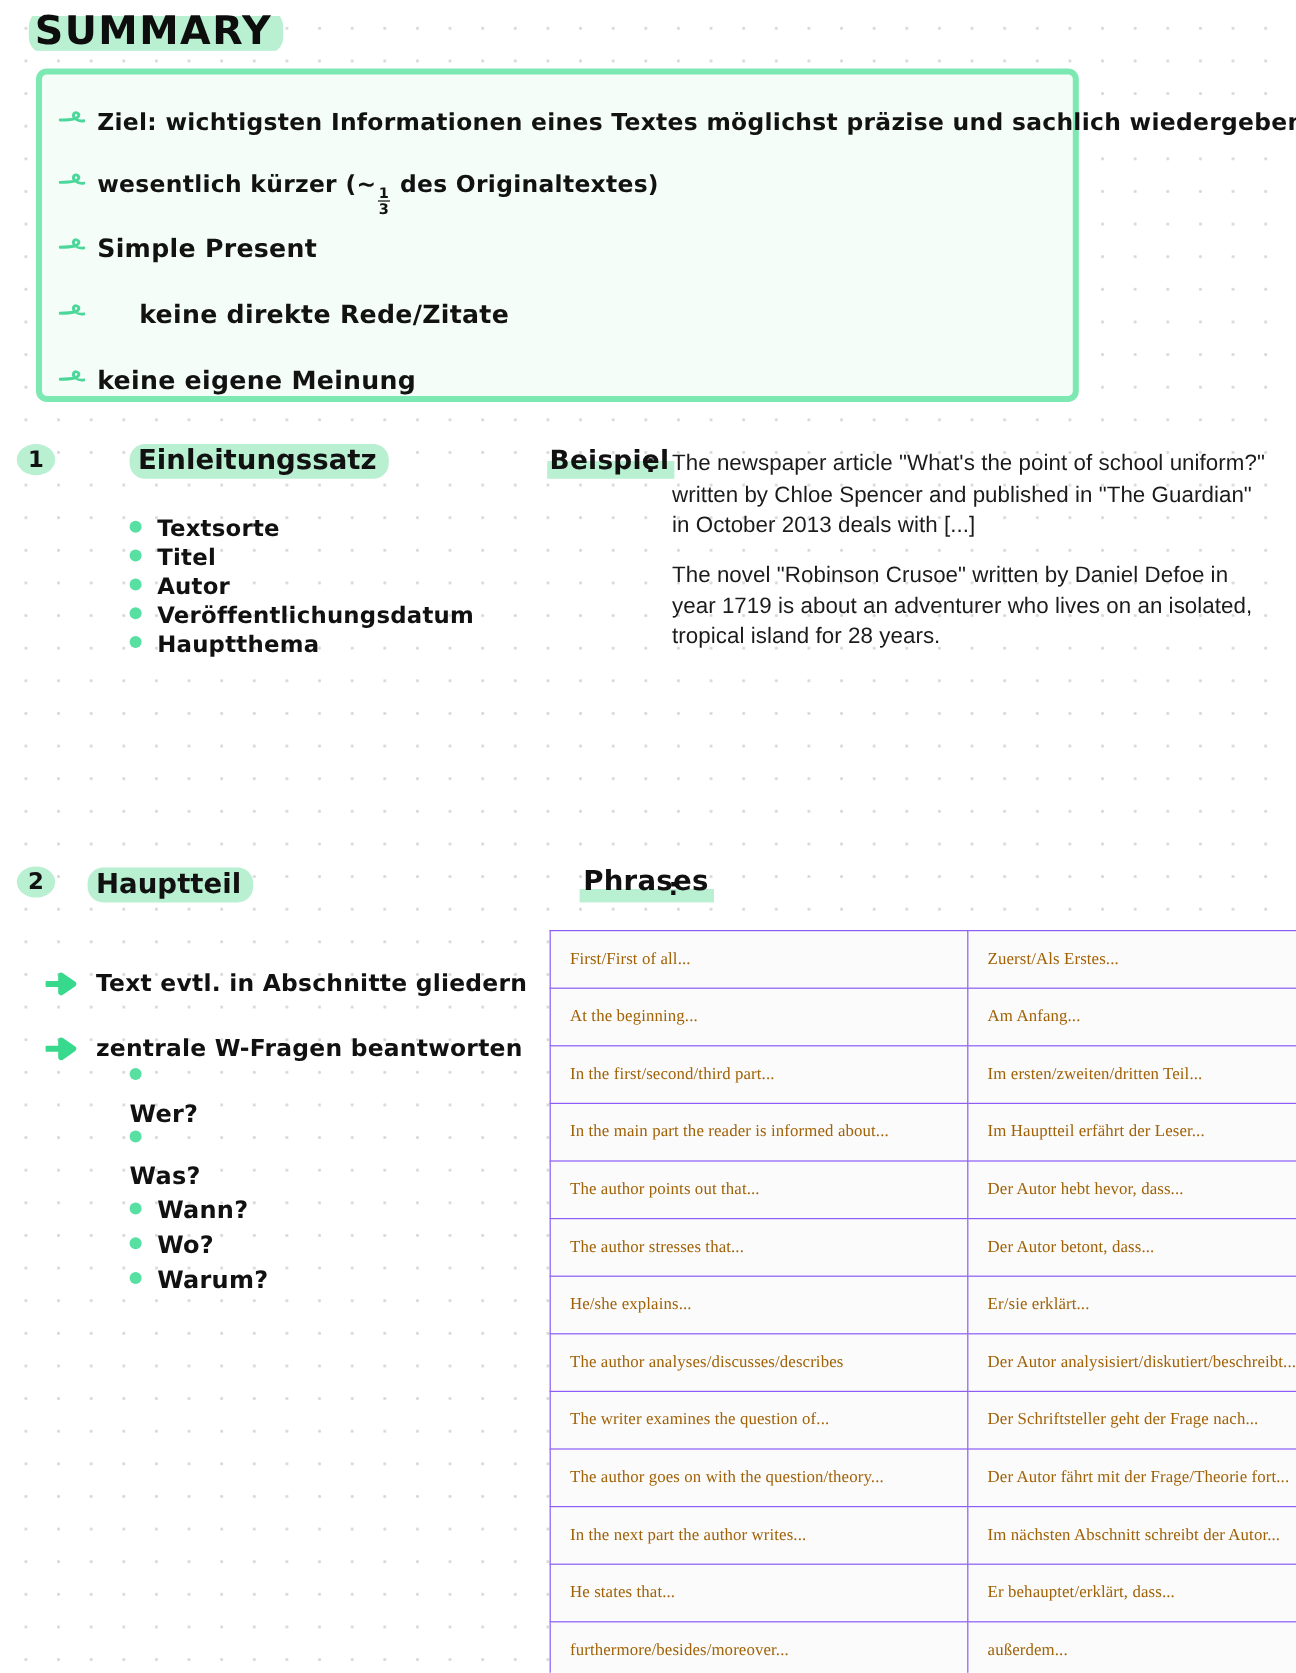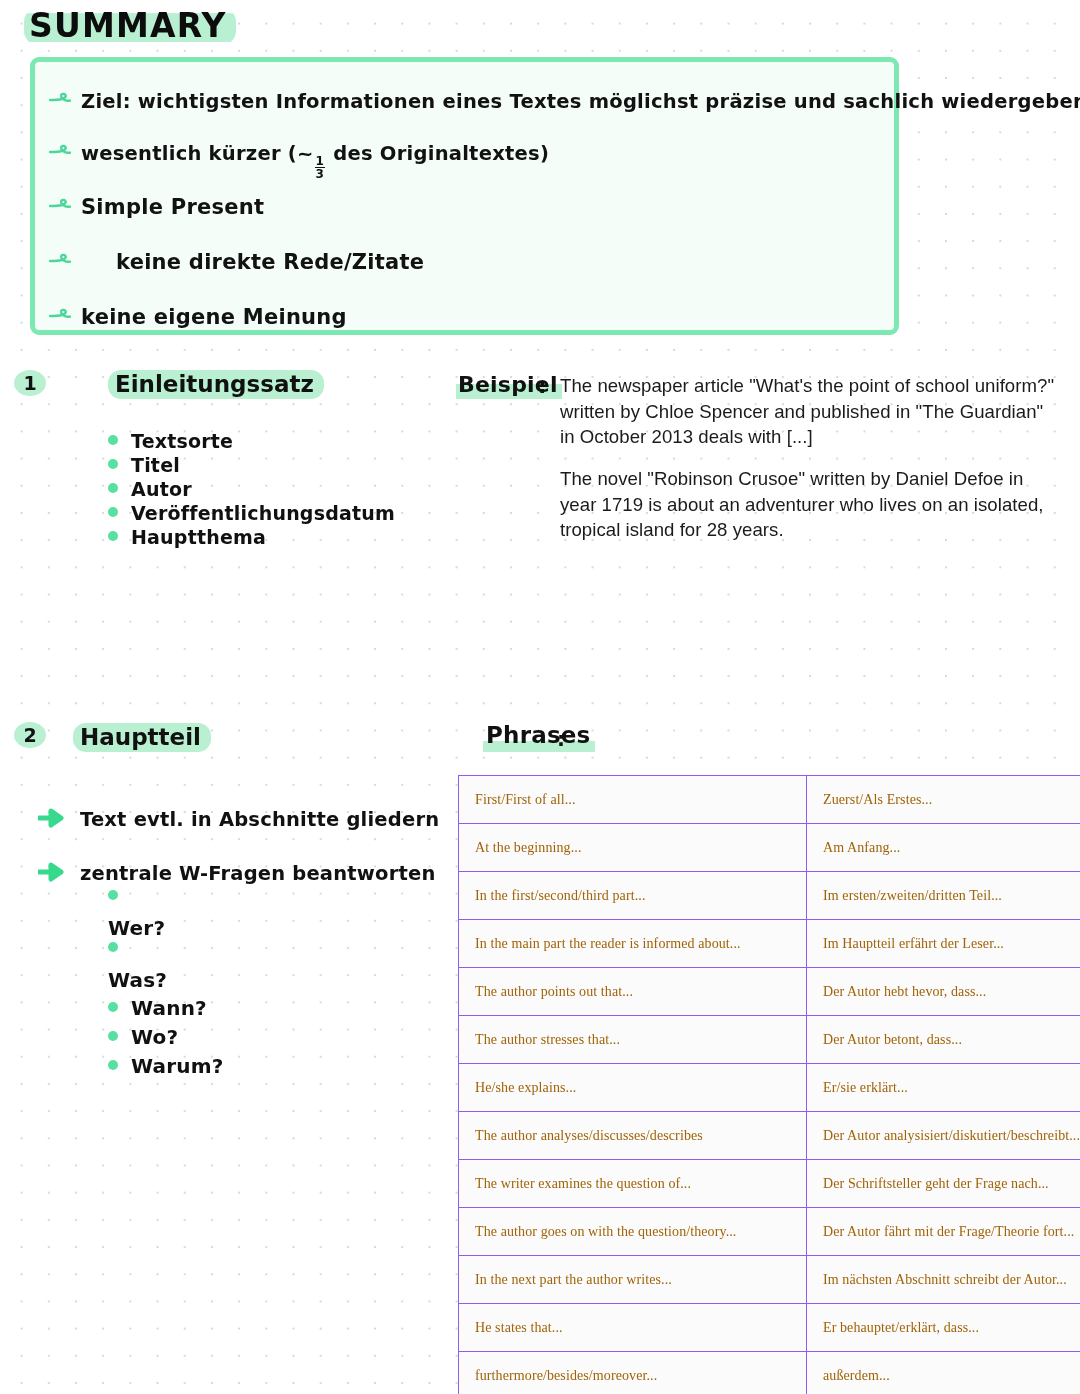--- a/index.html
+++ b/index.html
@@ -144,20 +144,21 @@
     font-weight: 700;
     color: #111;
     letter-spacing: 0.2px;
     white-space: nowrap;
   }
 
   
   .arrow-item {
     position: absolute;
     display: flex;
+    align-items: center;
     gap: 12px;
   }
   .arrow-ico { width: 30px; height: 20px; flex: none; }
   .arrow-label {
     font-size: 19.5px;
     font-weight: 700;
     color: #111;
     letter-spacing: 0.2px;
     white-space: nowrap;
   }

